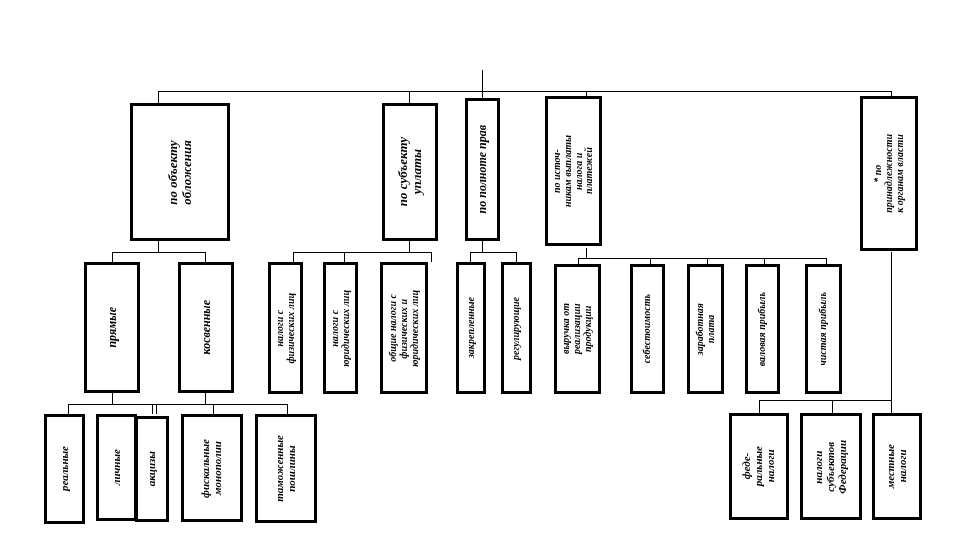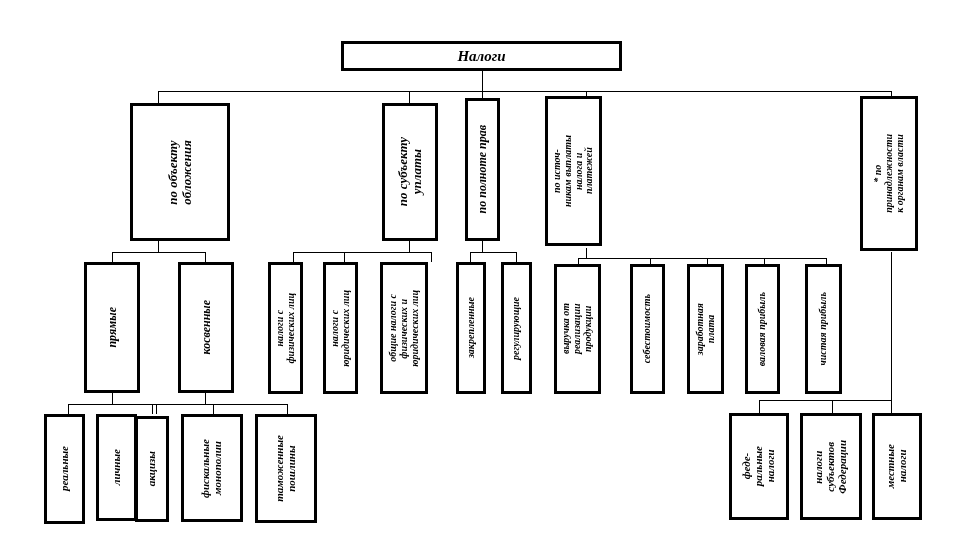--- a/index.html
+++ b/index.html
@@ -110,23 +110,20 @@
   <div class="ln v" style="left:152px; top:404px; height:10px;"></div>
   <div class="ln v" style="left:213px; top:404px; height:10px;"></div>
   <div class="ln v" style="left:287px; top:404px; height:10px;"></div>
 
   <div class="ln v" style="left:891px; top:252px; height:148px;"></div>
   <div class="ln h" style="left:759px; top:400px; width:132px;"></div>
   <div class="ln v" style="left:759px; top:400px; height:13px;"></div>
   <div class="ln v" style="left:832px; top:400px; height:13px;"></div>
   <div class="ln v" style="left:891px; top:400px; height:13px;"></div>
 
-  <div class="node root" style="left:341px; top:41px; width:281px; height:30px;">
-    <span class="lbl">Налоги</span>
-  </div>
 
   <div class="node vert s13" style="left:130px; top:103px; width:100px; height:138px;">
     <span class="lbl">по объекту
 обложения</span>
   </div>
   <div class="node vert s13" style="left:382px; top:103px; width:56px; height:138px;">
     <span class="lbl">по субъекту
 уплаты</span>
   </div>
   <div class="node vert s12" style="left:465px; top:98px; width:35px; height:143px;">

